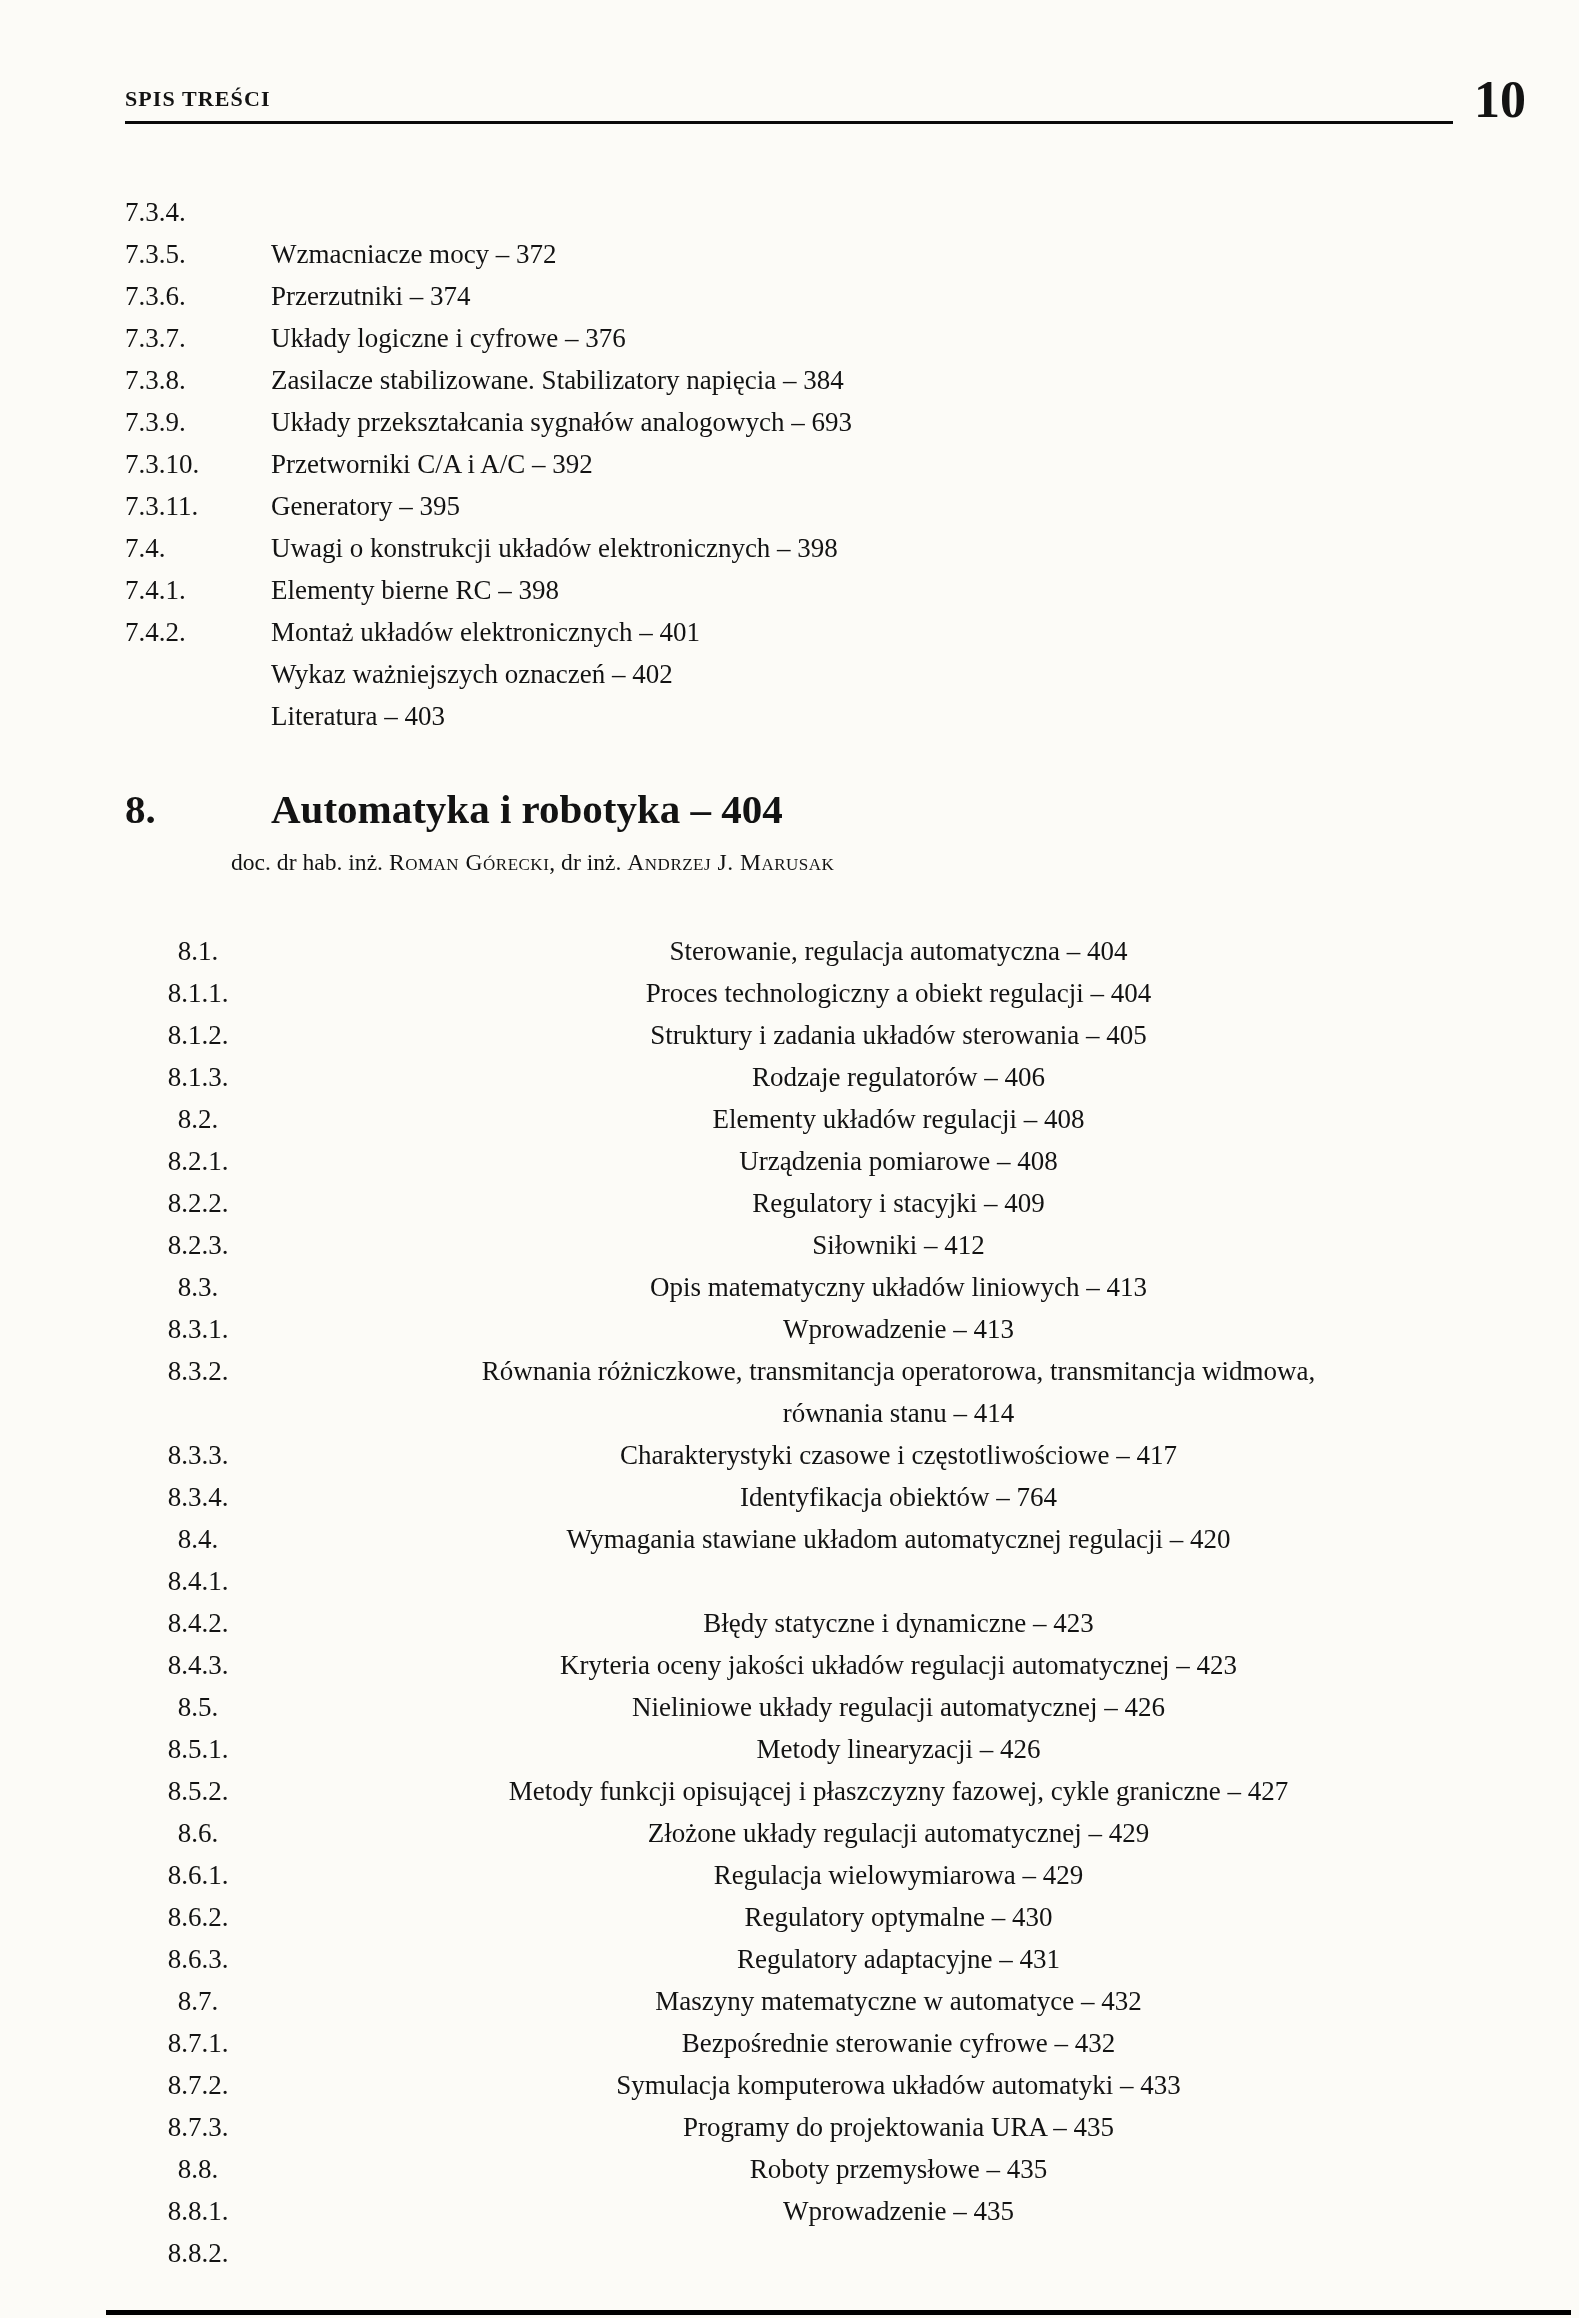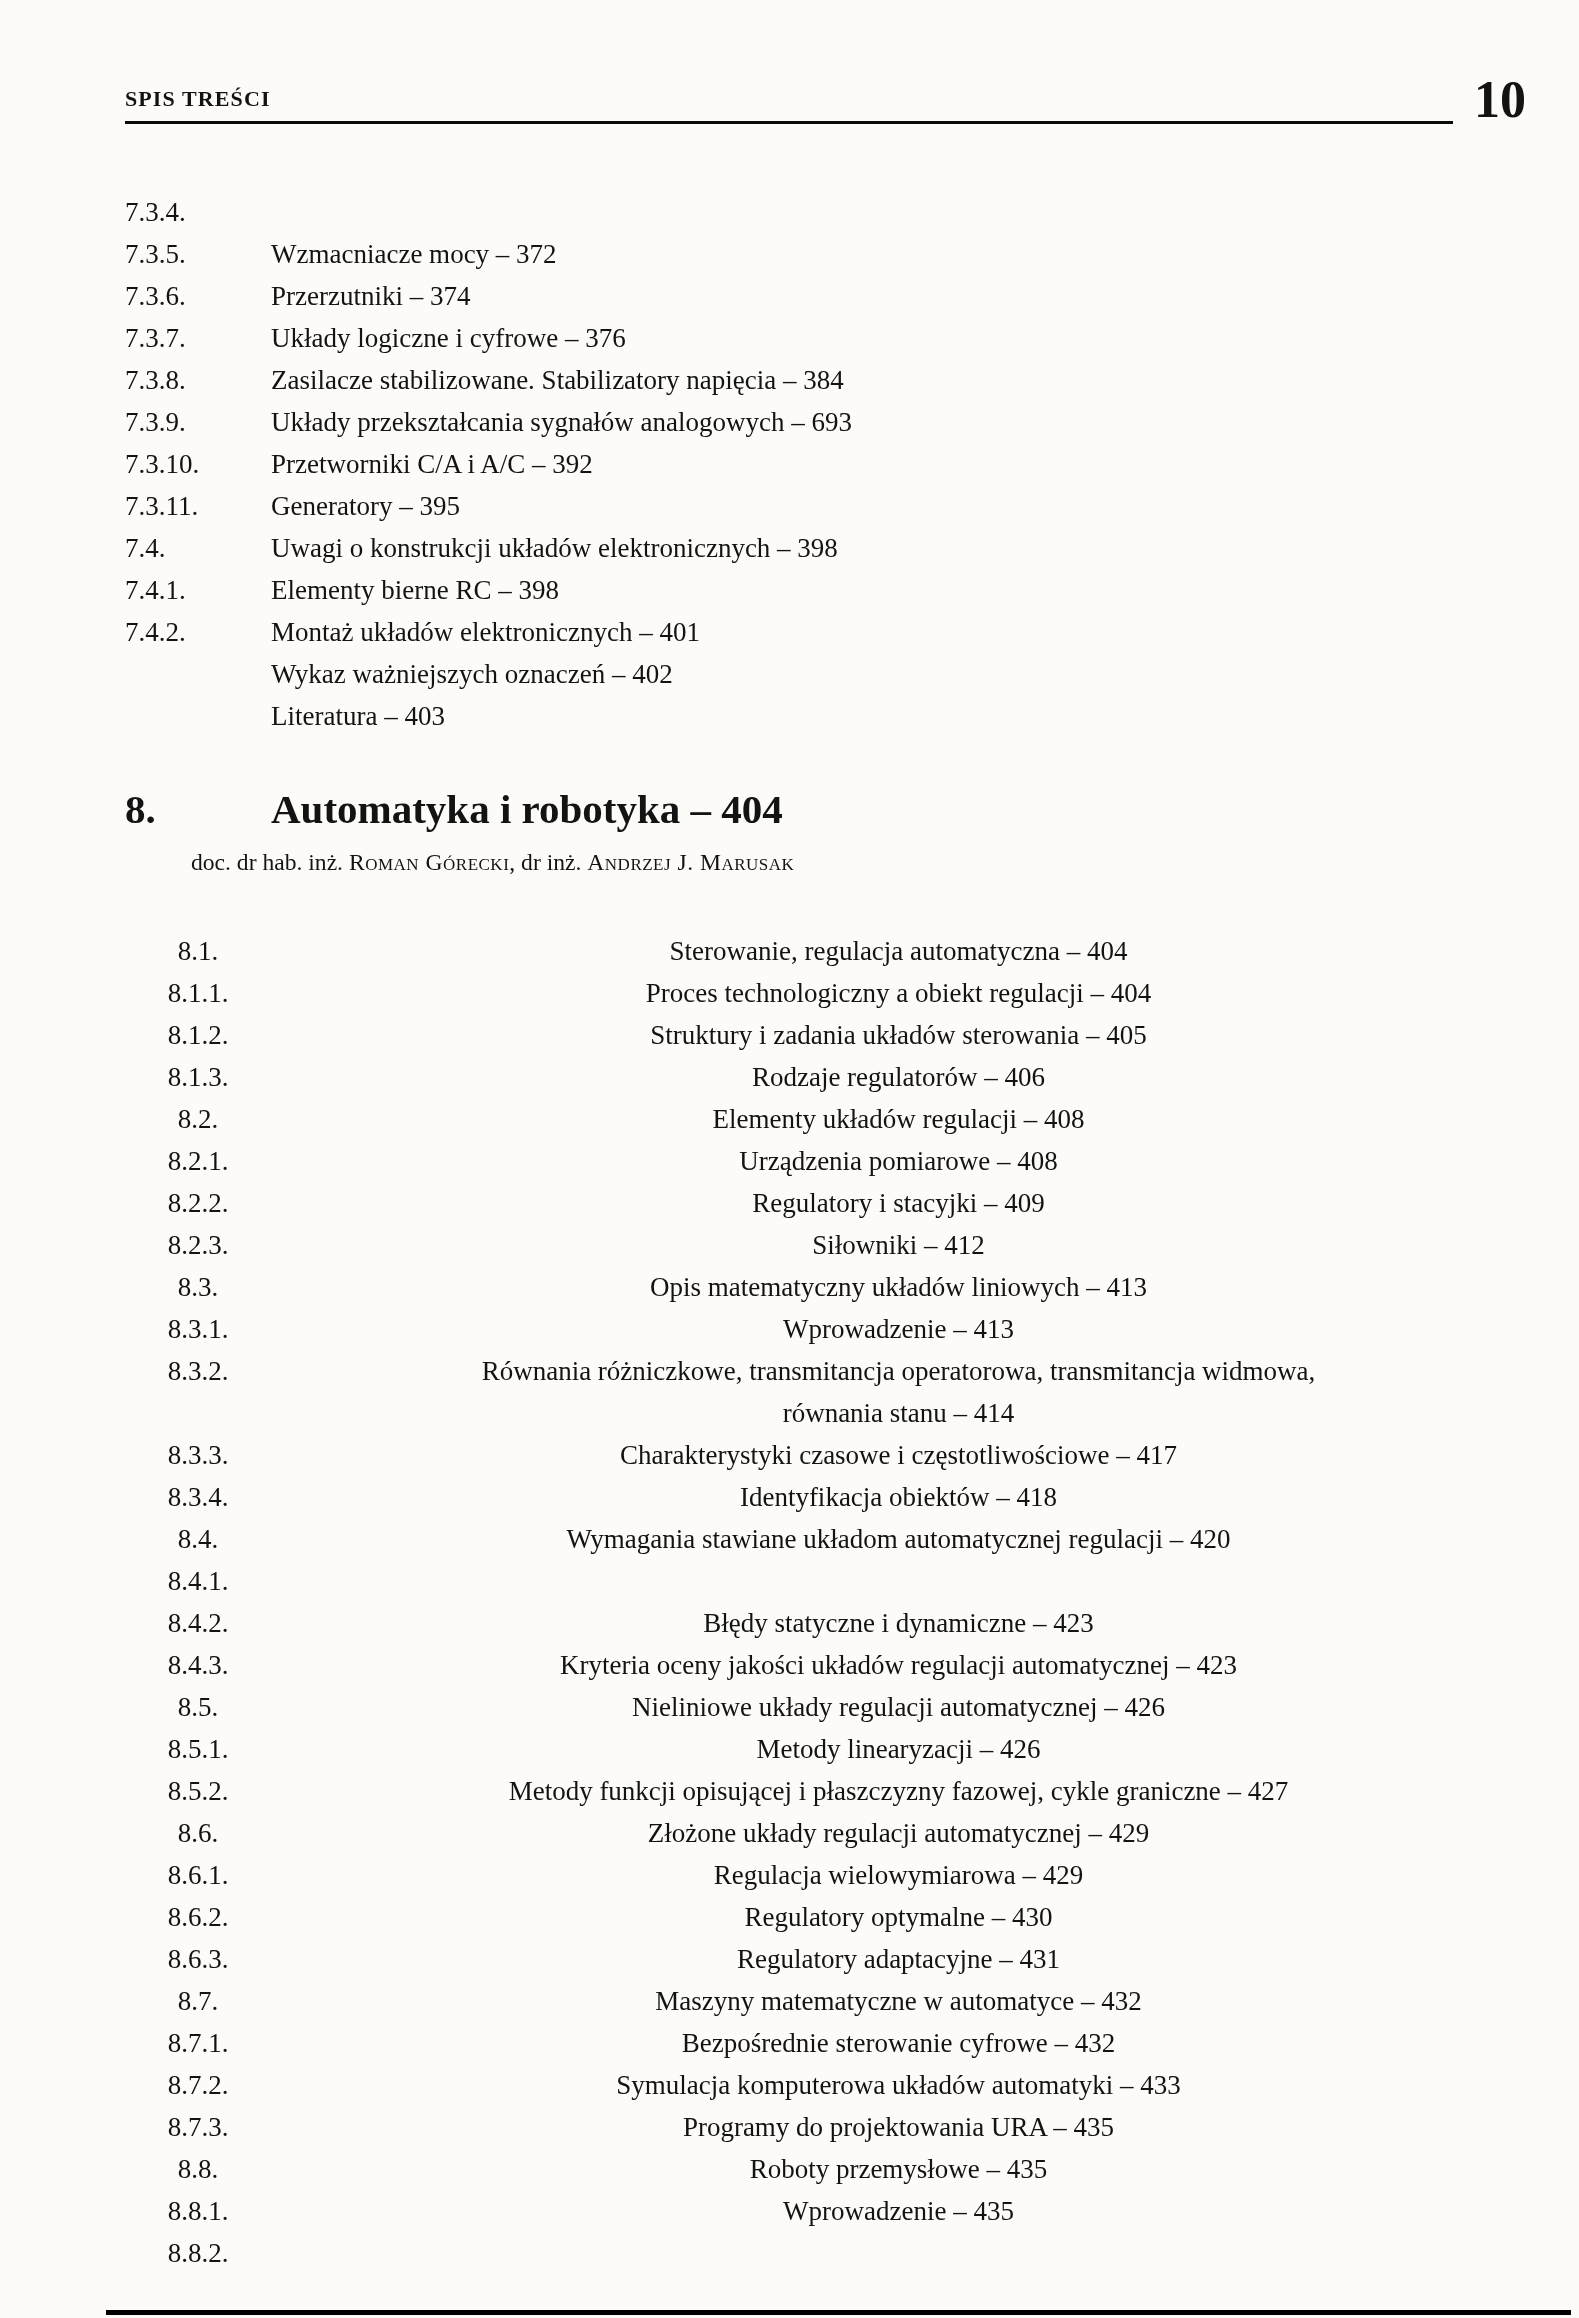--- a/index.html
+++ b/index.html
@@ -48,21 +48,21 @@
   
   .chapter-heading {
     display: flex;
     margin-top: 49px;
     font-weight: bold;
     font-size: 41px;
     line-height: 47px;
   }
   .ch-num { width: 146px; flex: none; }
   .authors {
-    margin-left: 66px;
+    margin-left: 106px;
     margin-top: 13.7px;
     font-size: 23.6px;
     line-height: 30px;
   }
   .sc {
     font-variant: small-caps;
     letter-spacing: 0.5px;
   }
 
   
@@ -219,21 +219,21 @@
 równania stanu – 414</span>
   </div>
 
   <div class="toc-row">
     <span class="toc-num">8.3.3.</span>
     <span class="toc-title">Charakterystyki czasowe i częstotliwościowe – 417</span>
   </div>
 
   <div class="toc-row">
     <span class="toc-num">8.3.4.</span>
-    <span class="toc-title">Identyfikacja obiektów – 418</span>
+    <span class="toc-title">Identyfikacja obiektów – 764</span>
   </div>
 
   <div class="toc-row">
     <span class="toc-num">8.4.</span>
     <span class="toc-title">Wymagania stawiane układom automatycznej regulacji – 420</span>
   </div>
 
   <div class="toc-row">
     <span class="toc-num">8.4.1.</span>
   </div>

